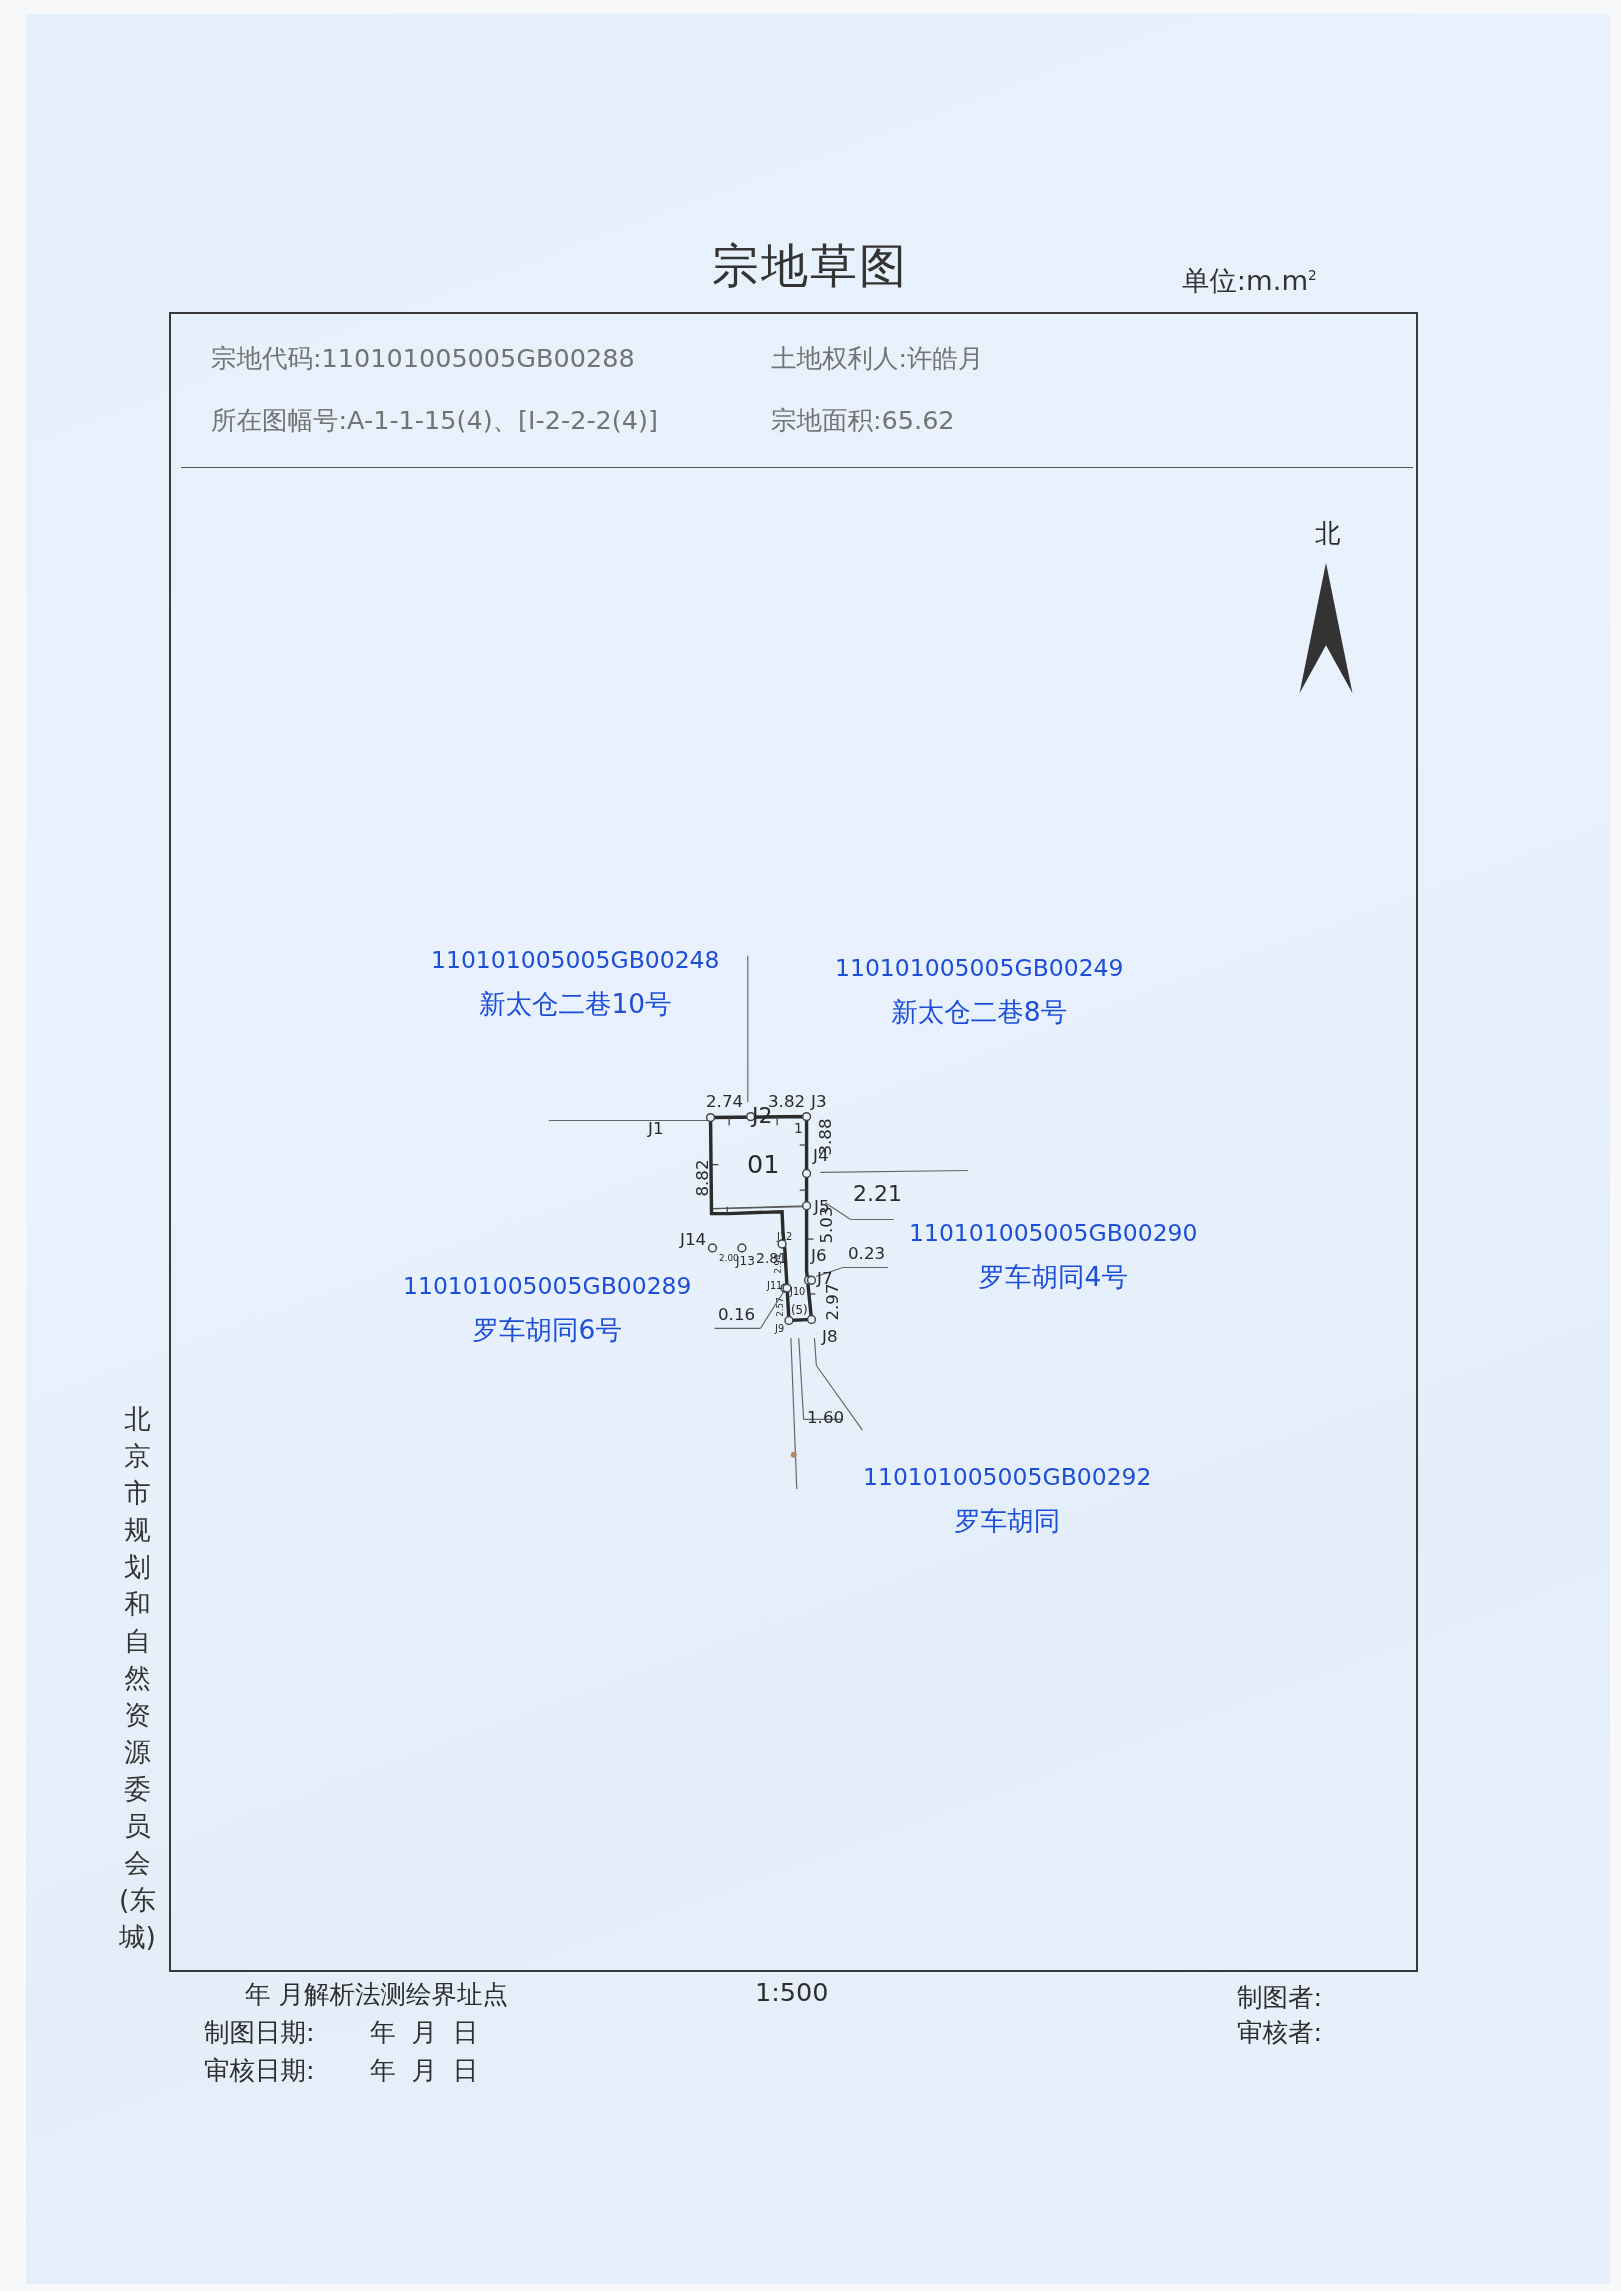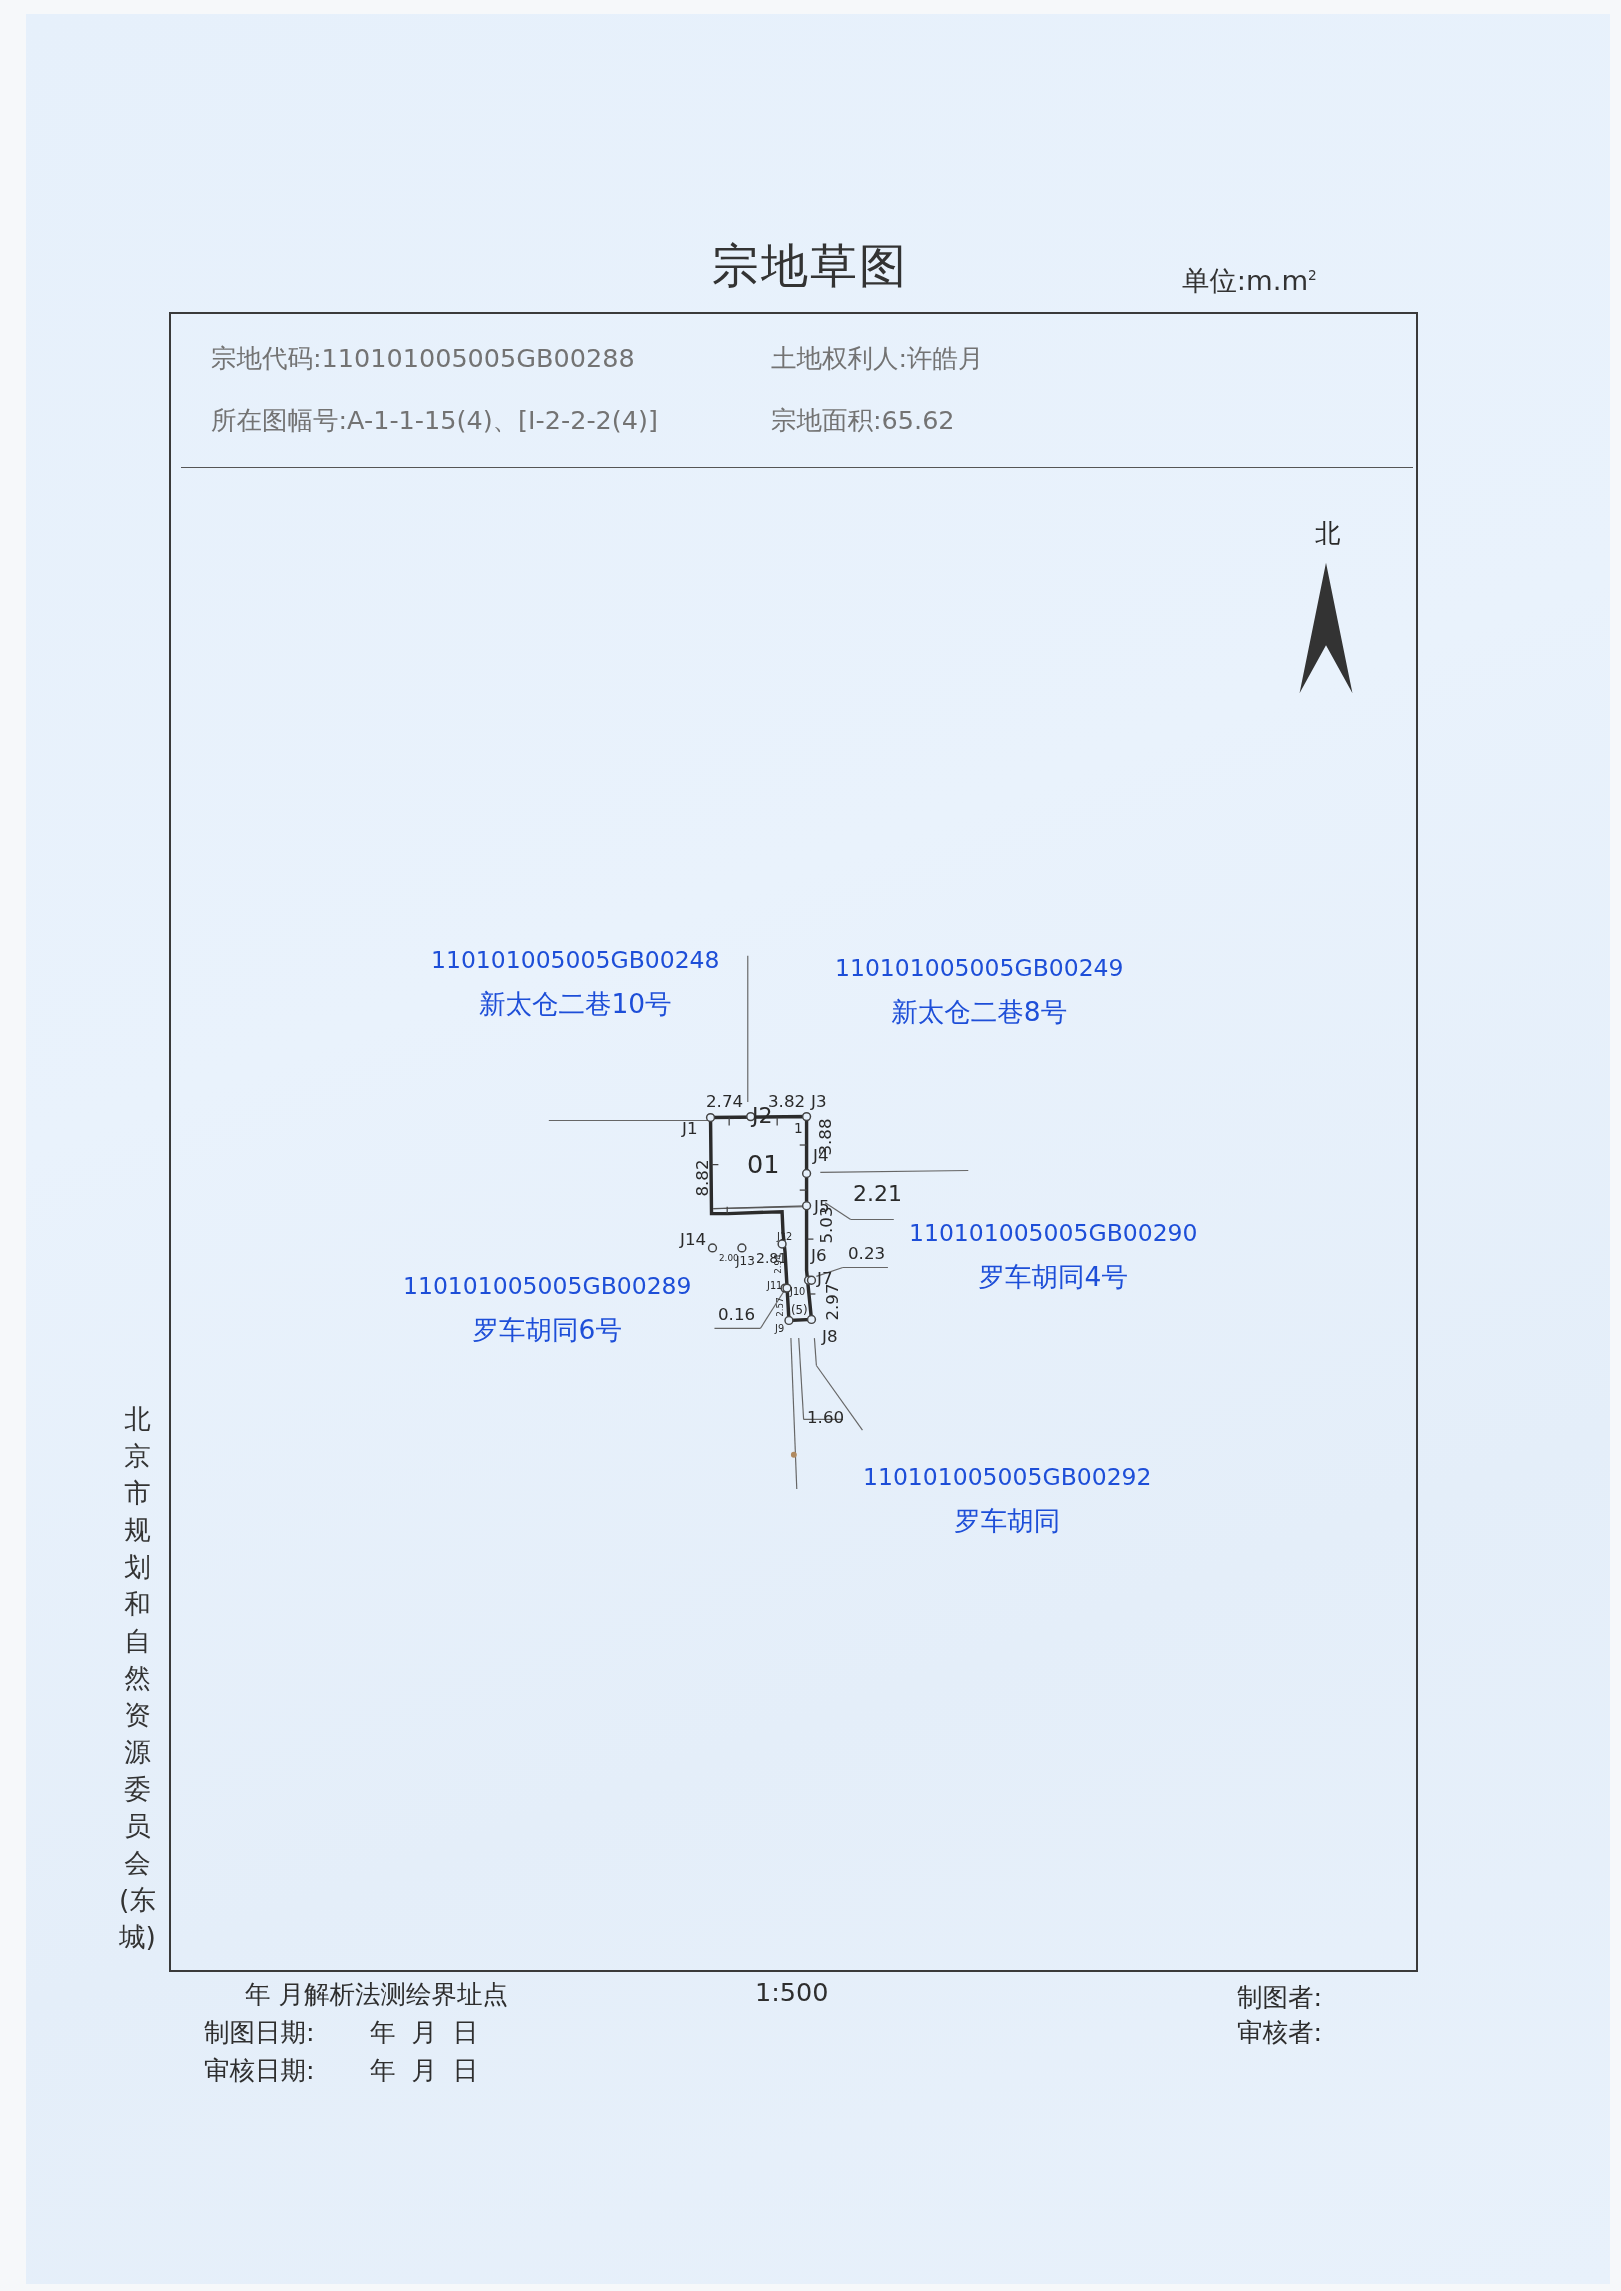--- a/index.html
+++ b/index.html
@@ -118,21 +118,21 @@
     <circle cx="805" cy="1347" r="4"></circle>
     <circle cx="801" cy="1314" r="4"></circle>
     <circle cx="803" cy="1314" r="4"></circle>
     <circle cx="798" cy="1269" r="4"></circle>
     <circle cx="757" cy="1273" r="4"></circle>
     <circle cx="727" cy="1273" r="4"></circle>
   </g>
   <circle cx="810" cy="1484" r="3" fill="#b08a60"></circle>
 </svg>
 
-<div class="abs" style="left:682px; top:1118px; font-size:16.7px;">J1</div>
+<div class="abs" style="left:648px; top:1118px; font-size:16.7px;">J1</div>
 <div class="abs" style="left:752px; top:1091px; font-size:22px;margin-top:12px;">J2</div>
 <div class="abs" style="left:811px; top:1091px; font-size:16.7px;">J3</div>
 <div class="abs" style="left:813px; top:1145px; font-size:16.7px;">J4</div>
 <div class="abs" style="left:814px; top:1196px; font-size:16.7px;">J5</div>
 <div class="abs" style="left:811px; top:1245px; font-size:16.7px;">J6</div>
 <div class="abs" style="left:817px; top:1268px; font-size:16.7px;">J7</div>
 <div class="abs" style="left:822px; top:1326px; font-size:16.7px;">J8</div>
 <div class="abs" style="left:775px; top:1323px; font-size:9.8px;">J9</div>
 <div class="abs" style="left:790px; top:1286px; font-size:9.8px;">J10</div>
 <div class="abs" style="left:767px; top:1280px; font-size:9.8px;">J11</div>

